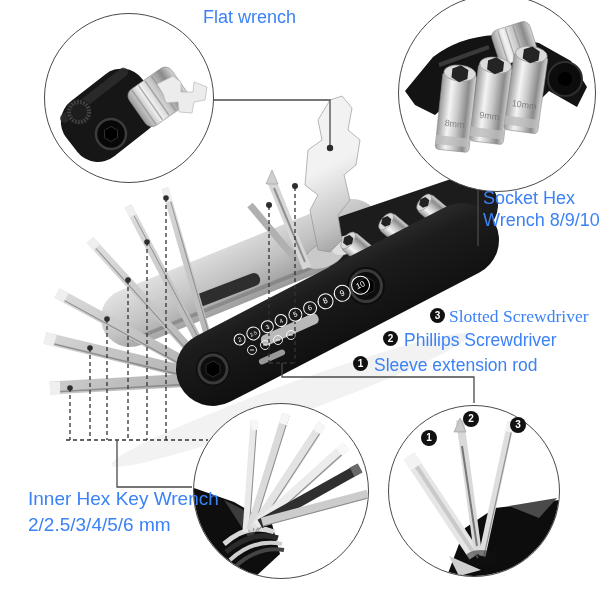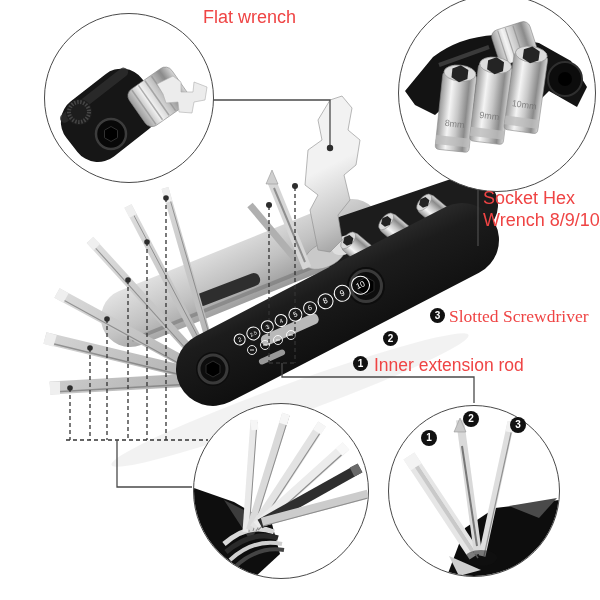--- a/index.html
+++ b/index.html
@@ -3,21 +3,21 @@
 <meta charset="utf-8">
 <style>
   html,body{margin:0;padding:0;background:#fff;}
   #stage{position:relative;width:600px;height:600px;background:#fff;overflow:hidden;
          font-family:"Liberation Sans",sans-serif;color:#1a1a1a;}
   .abs{position:absolute;}
   
   .inset{position:absolute;border:1.4px solid #4a4a4a;border-radius:50%;background:#fff;overflow:hidden;}
   .inset svg{display:block;}
   
-  .lbl{position:absolute;color:#ef4444;white-space:nowrap;}
+  .lbl{position:absolute;color:#3b82f6;white-space:nowrap;}
   .flat-label{left:203px;top:7px;font-size:18px;line-height:21px;}
   .socket-label{left:483px;top:187px;font-size:18px;line-height:22px;}
   .inner-label{left:28px;top:486px;font-size:19px;line-height:26px;}
   .callout{position:absolute;font-size:17.5px;line-height:20px;}
   .badge{position:absolute;width:15px;height:15px;border-radius:50%;background:#111;color:#fff;
          font-size:10px;font-weight:bold;text-align:center;line-height:15px;}
   .badge.big{width:16px;height:16px;line-height:16px;}
   
   .markrow{position:absolute;left:234px;top:332px;display:flex;align-items:center;gap:2px;
            transform:rotate(-24deg);transform-origin:left center;}
@@ -311,24 +311,29 @@
 
   <div class="lbl socket-label">
     <div>Socket Hex</div>
     <div>Wrench 8/9/10/m</div>
   </div>
 
   <span class="badge" style="left:430px;top:308px;">3</span>
   <div class="lbl callout" style="left:449px;top:306px;font-family:Liberation Serif, serif;">Slotted Screwdriver</div>
 
   <span class="badge" style="left:383px;top:331px;">2</span>
+  <div class="lbl callout" style="left:404px;top:330px;">Phillips Screwdriver</div>
 
   <span class="badge" style="left:353px;top:356px;">1</span>
-  <div class="lbl callout" style="left:374px;top:355px;">Inner extension rod</div>
-
+  <div class="lbl callout" style="left:374px;top:355px;">Sleeve extension rod</div>
+
+  <div class="lbl inner-label">
+    <div>Inner Hex Key Wrench</div>
+    <div>2/2.5/3/4/5/6 mm</div>
+  </div>
 
   <span class="badge big" style="left:421px;top:430px;">1</span>
   <span class="badge big" style="left:463px;top:411px;">2</span>
   <span class="badge big" style="left:510px;top:417px;">3</span>
 
   <div class="markrow">
     <span>2</span>
     <span>2.5</span>
     <span>3</span>
     <span>4</span>

